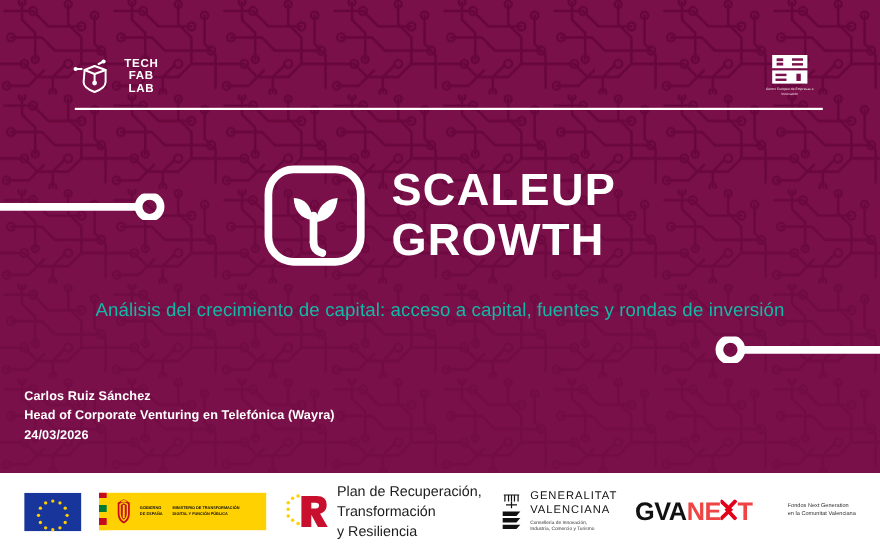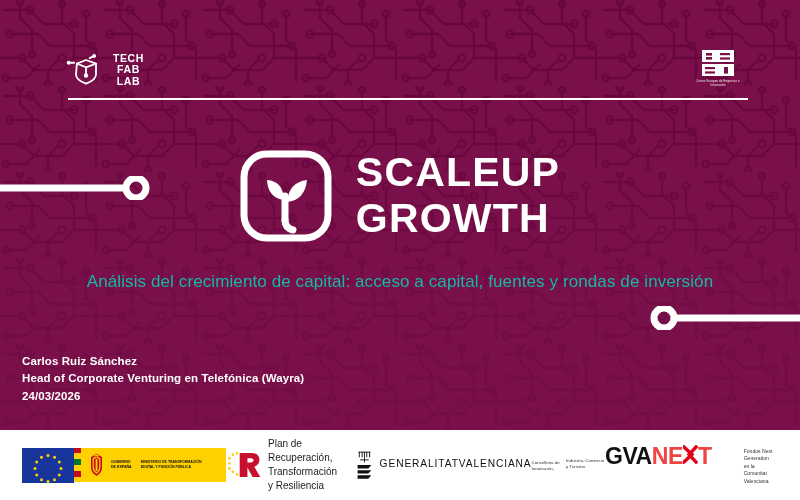--- a/index.html
+++ b/index.html
@@ -198,27 +198,27 @@
     color: #111111;
     font-size: 3.5px;
     line-height: 1.35;
     font-weight: 700;
     max-width: 72px;
   }
 
   
   .prtr-text {
     color: #1b1b1b;
-    font-size: 10px;
+    font-size: 13px;
     line-height: 1.38;
     font-weight: 400;
   }
 
   
-  .gva-text { display: flex; flex-direction: row; }
+  .gva-text { display: flex; flex-direction: column; }
   .gva-l1, .gva-l2 {
     color: #111111;
     font-weight: 400;
     font-size: 10.2px;
     letter-spacing: 0.9px;
     line-height: 1.12;
   }
   .gva-l3 {
     color: #333333;
     font-size: 4.4px;

